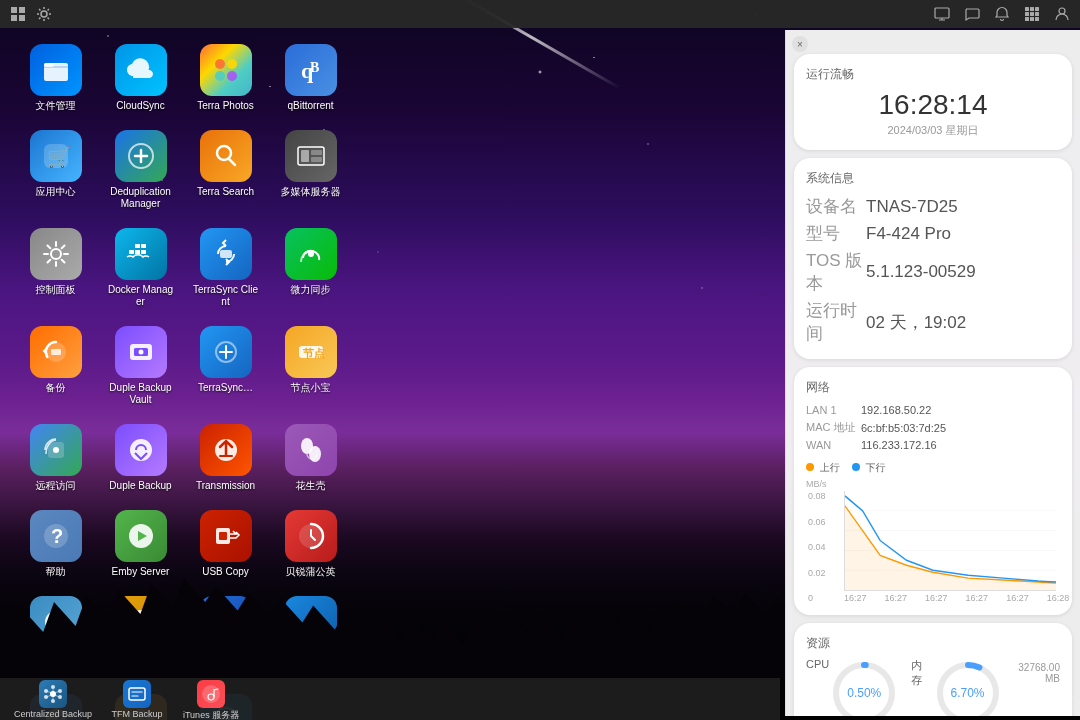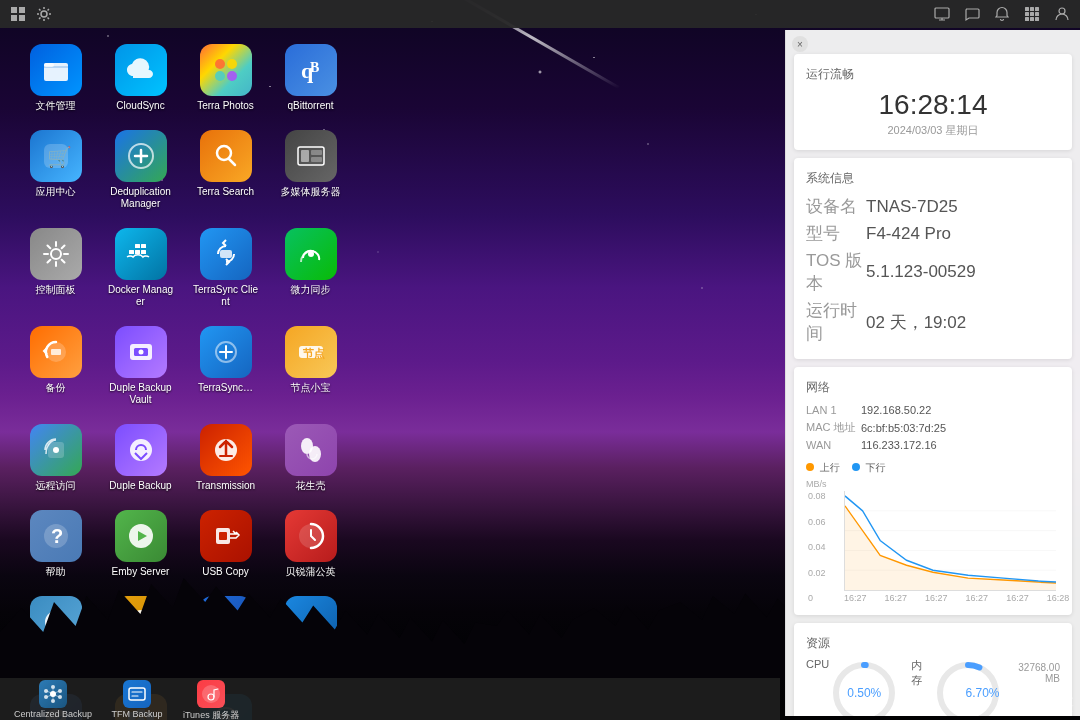--- a/index.html
+++ b/index.html
@@ -252,21 +252,21 @@
       justify-content: center;
       font-size: 10px;
       cursor: pointer;
       color: #666;
     }
 
     
     .panel-card {
       background: white;
       margin: 8px;
-      border-radius: 4px;
+      border-radius: 16px;
       padding: 12px;
       box-shadow: 0 1px 4px rgba(0,0,0,0.1);
     }
 
     .card-title {
       font-size: 12px;
       color: #666;
       margin-bottom: 6px;
     }
 
@@ -395,21 +395,20 @@
       top: 50%;
       left: 50%;
       transform: translate(-50%, -50%);
       font-size: 12px;
       color: #4a9eff;
       font-weight: 500;
     }
 
     .mem-text {
       color: #4a9eff;
-      margin-left: 15px;
     }
 
     .resource-sub {
       font-size: 10px;
       color: #999;
       text-align: right;
       margin-top: 4px;
     }
 
     

